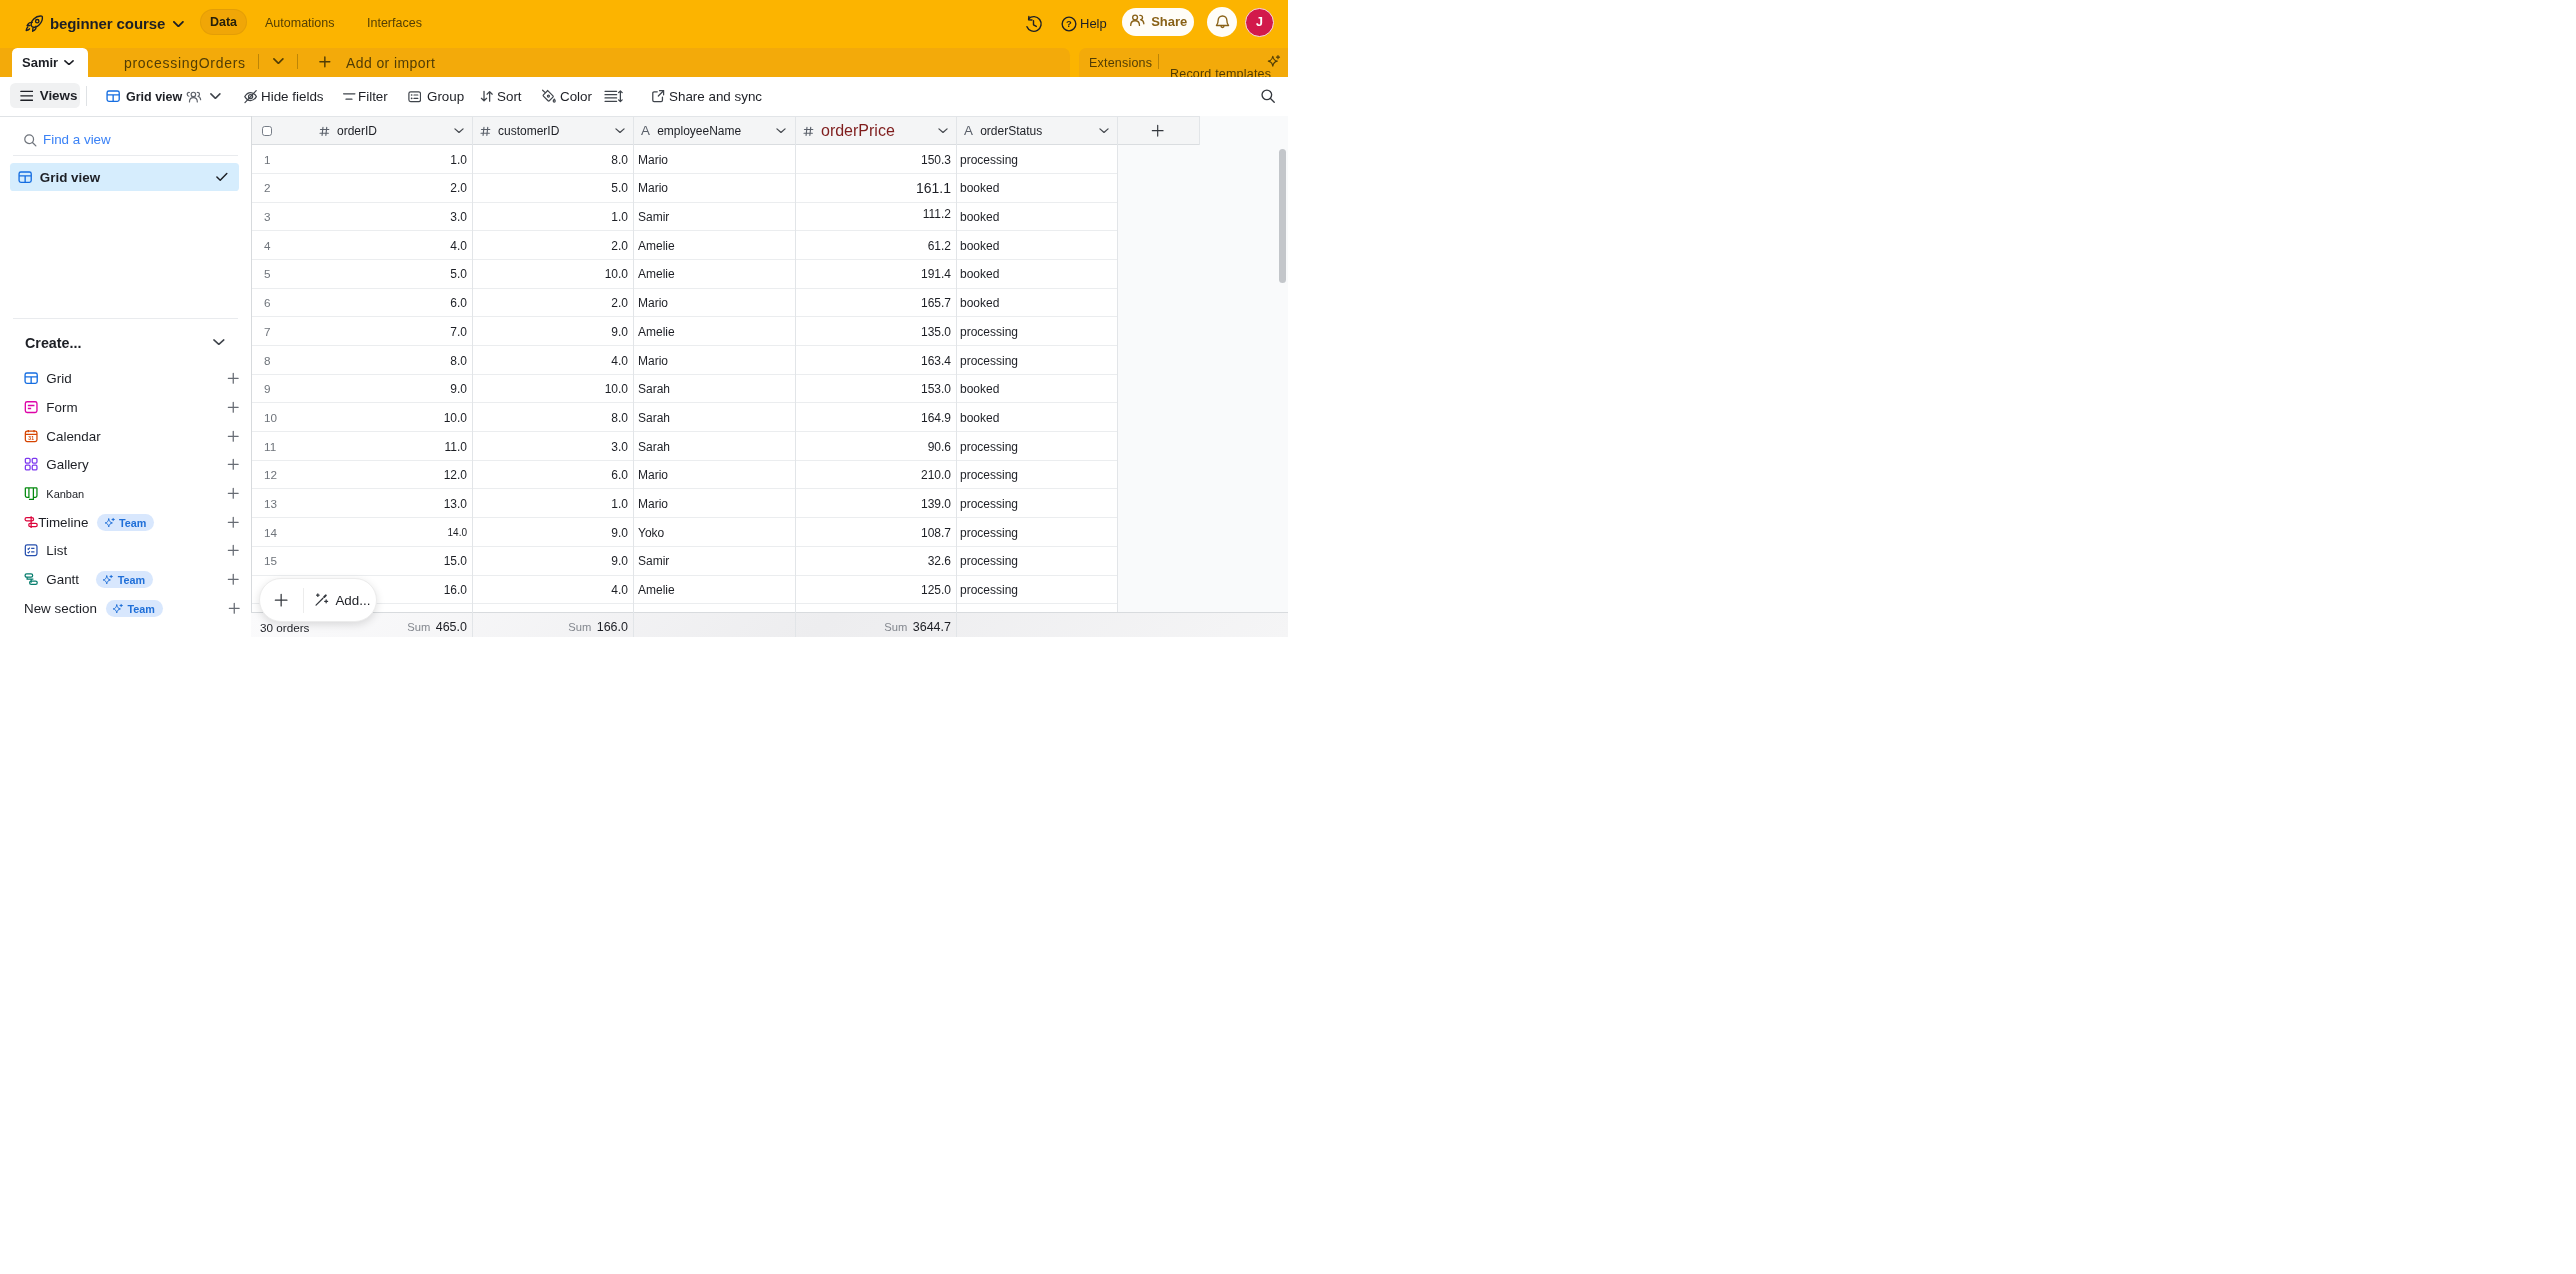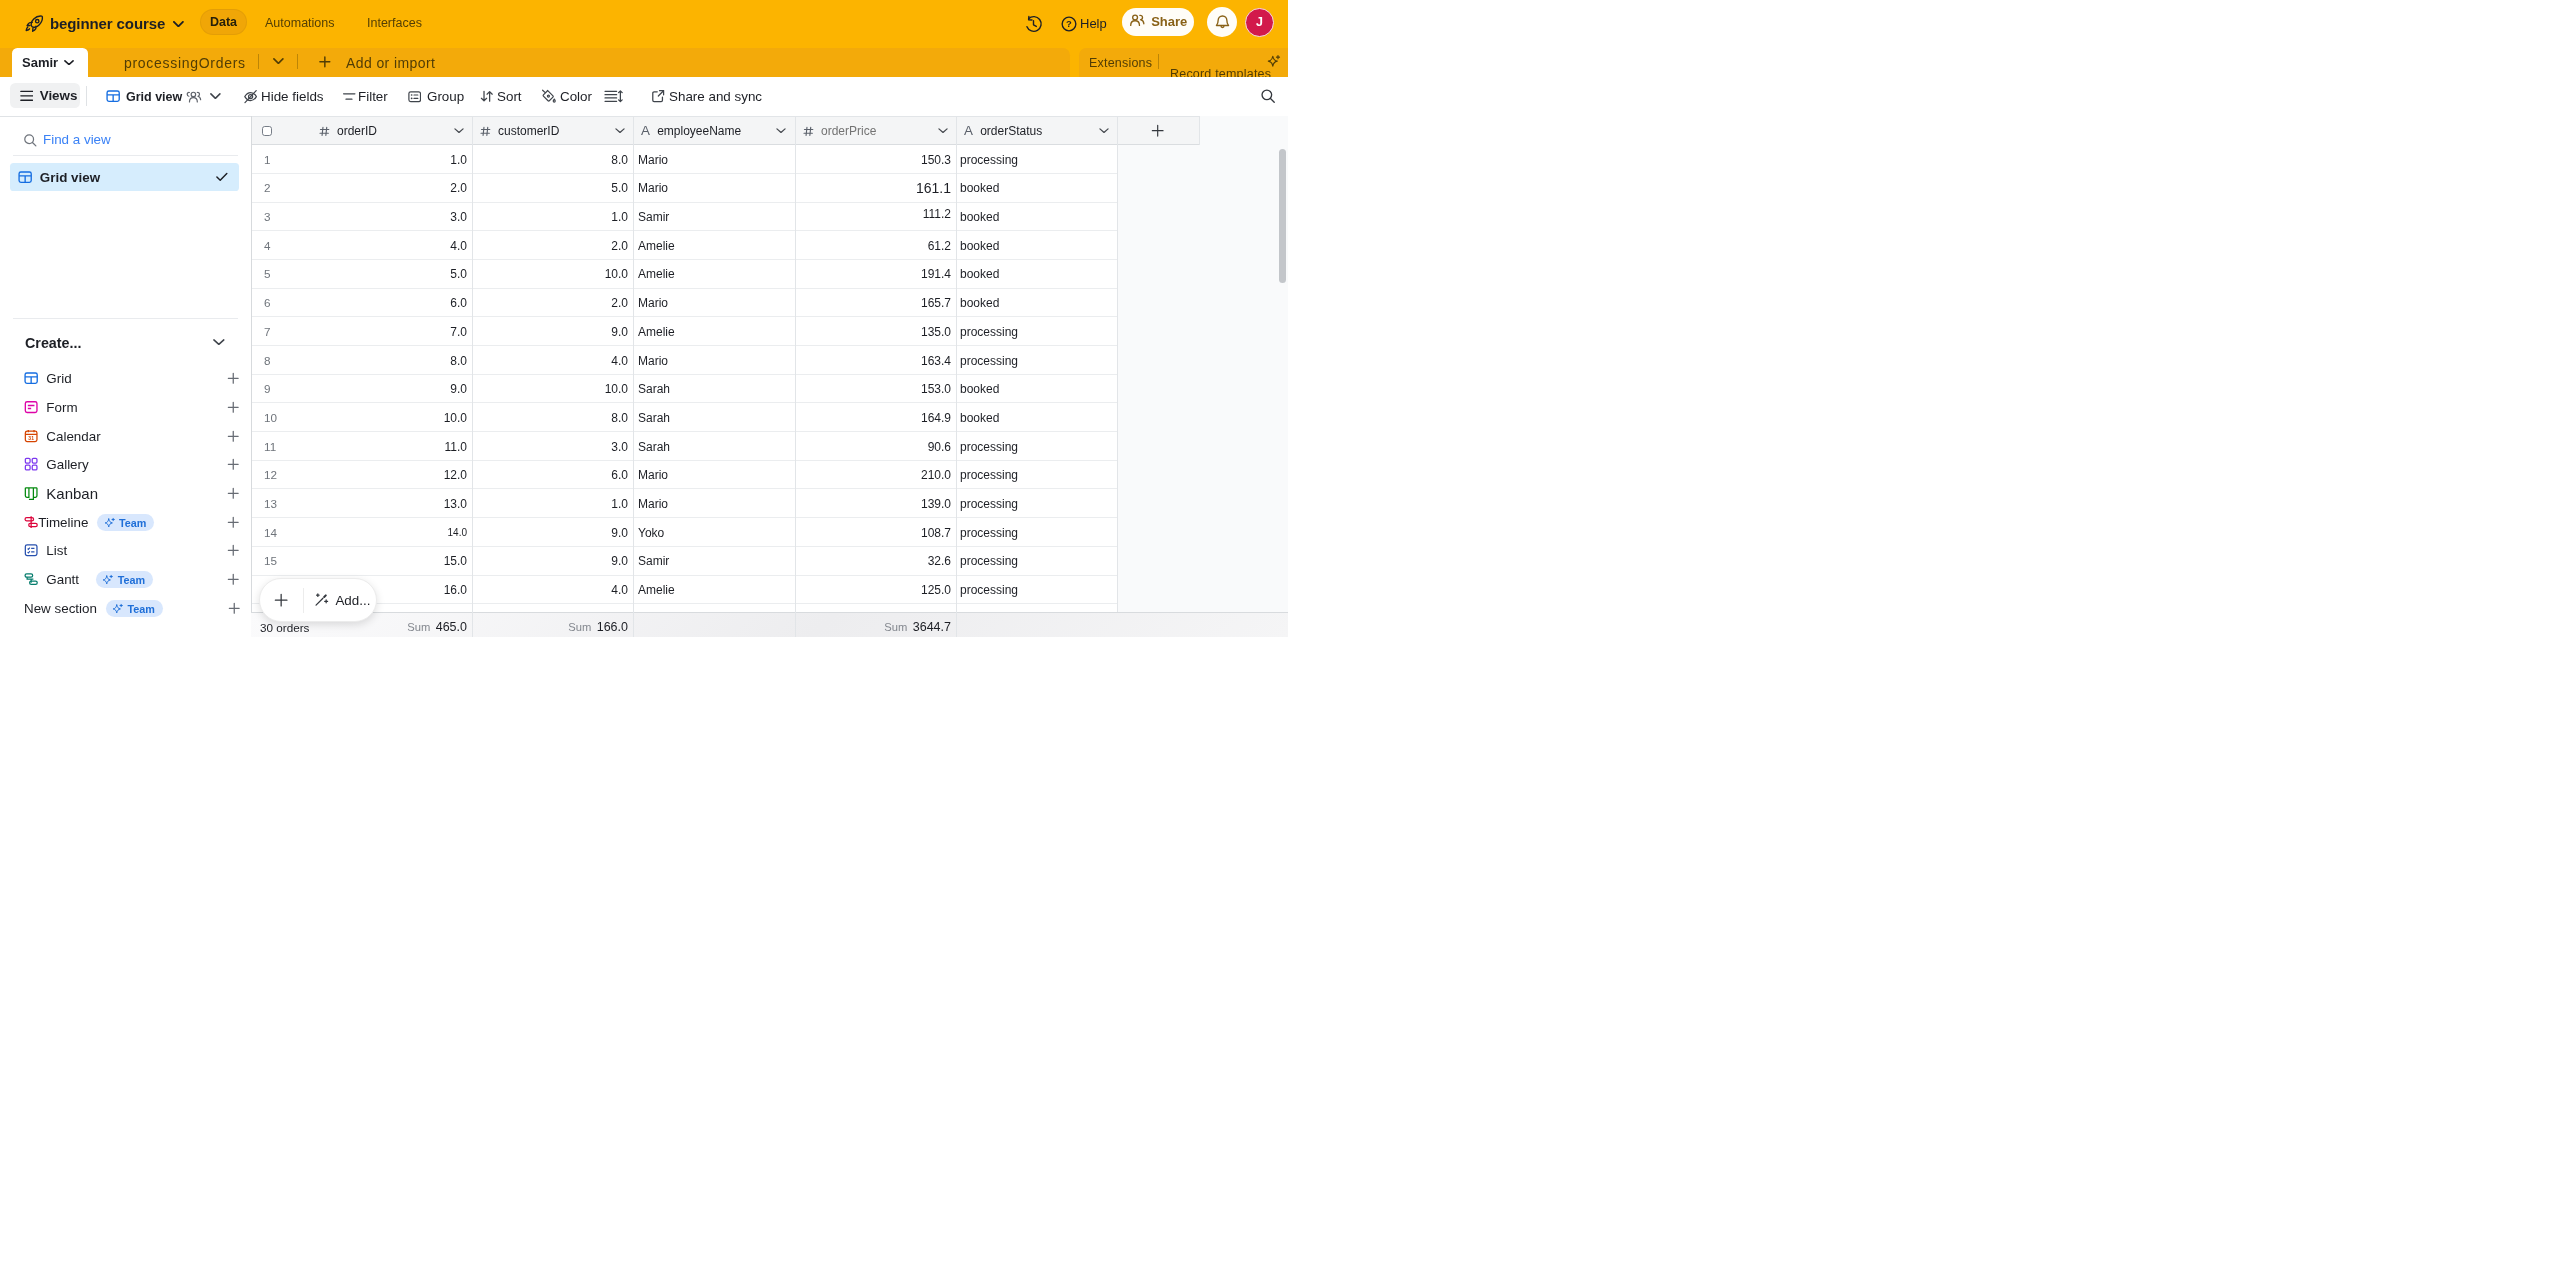--- a/index.html
+++ b/index.html
@@ -302,21 +302,21 @@
     </span>
   </div>
 <div class="a r" style="left:24px;top:479px;width:215px;height:29px;gap:8px">
     <span style="display:flex">
       <svg width="14.3" height="14.3" viewBox="0 0 16 16" fill="none" style="">
         <g stroke="#048a0e" stroke-width="1.4">
           <path d="M1.5 2 H14.5 M1.5 2 V11 C1.5 12 2.2 12.6 3.1 12.6 H5.5 V2 M14.5 2 V11 C14.5 12 13.8 12.6 12.9 12.6 H10.5 V2 M5.5 15 H10.5 V2"></path>
         </g>
       </svg>
     </span>
-    <span style="font-size:15px">Kanban</span>
+    <span style="font-size:11px">Kanban</span>
     <span style="margin-left:auto;display:flex">
       <svg width="12.5" height="12.5" viewBox="0 0 14 14" fill="none" style="">
         <path d="M7 1.5 V12.5 M1.5 7 H12.5" stroke="#676c74" stroke-width="1.4" stroke-linecap="round" stroke-linejoin="round"></path>
       </svg>
     </span>
   </div>
 <div class="a r" style="left:24px;top:508px;width:215px;height:29px;">
     <span style="display:flex">
       <svg width="14.3" height="14.3" viewBox="0 0 16 16" fill="none" style="">
         <g stroke="#dc043b" stroke-width="1.4">
@@ -437,21 +437,21 @@
     <svg width="10" height="5.4" viewBox="0 0 11 6" fill="none" style="">
       <path d="M1 1 L5.5 5 L10 1" stroke="#45494f" stroke-width="1.4" stroke-linecap="round" stroke-linejoin="round"></path>
     </svg>
   </div>
 <div class="a r" style="left:803px;top:117px;height:28px;gap:7.2px">
     <span style="display:flex;align-items:center">
       <svg width="10.8" height="10.8" viewBox="0 0 12 12" fill="none" style="">
         <path d="M4.4 1.5 L3.4 10.5 M8.6 1.5 L7.6 10.5 M1.6 3.9 H10.9 M1.1 8.1 H10.4" stroke="#5b616b" stroke-width="1.25" stroke-linecap="round" stroke-linejoin="round"></path>
       </svg>
     </span>
-    <span style="font-size:12px;color:#737373">orderPrice</span>
+    <span style="font-size:16px;color:#7f1d1d">orderPrice</span>
   </div>
 <div class="a" style="left:938px;top:128px">
     <svg width="10" height="5.4" viewBox="0 0 11 6" fill="none" style="">
       <path d="M1 1 L5.5 5 L10 1" stroke="#45494f" stroke-width="1.4" stroke-linecap="round" stroke-linejoin="round"></path>
     </svg>
   </div>
 <div class="a r" style="left:964px;top:117px;height:28px;gap:7.2px">
     <span style="display:flex;align-items:center">
       <span style="font-size:13.4px;color:#5b616b;font-weight:400;line-height:1">A</span>
     </span>

